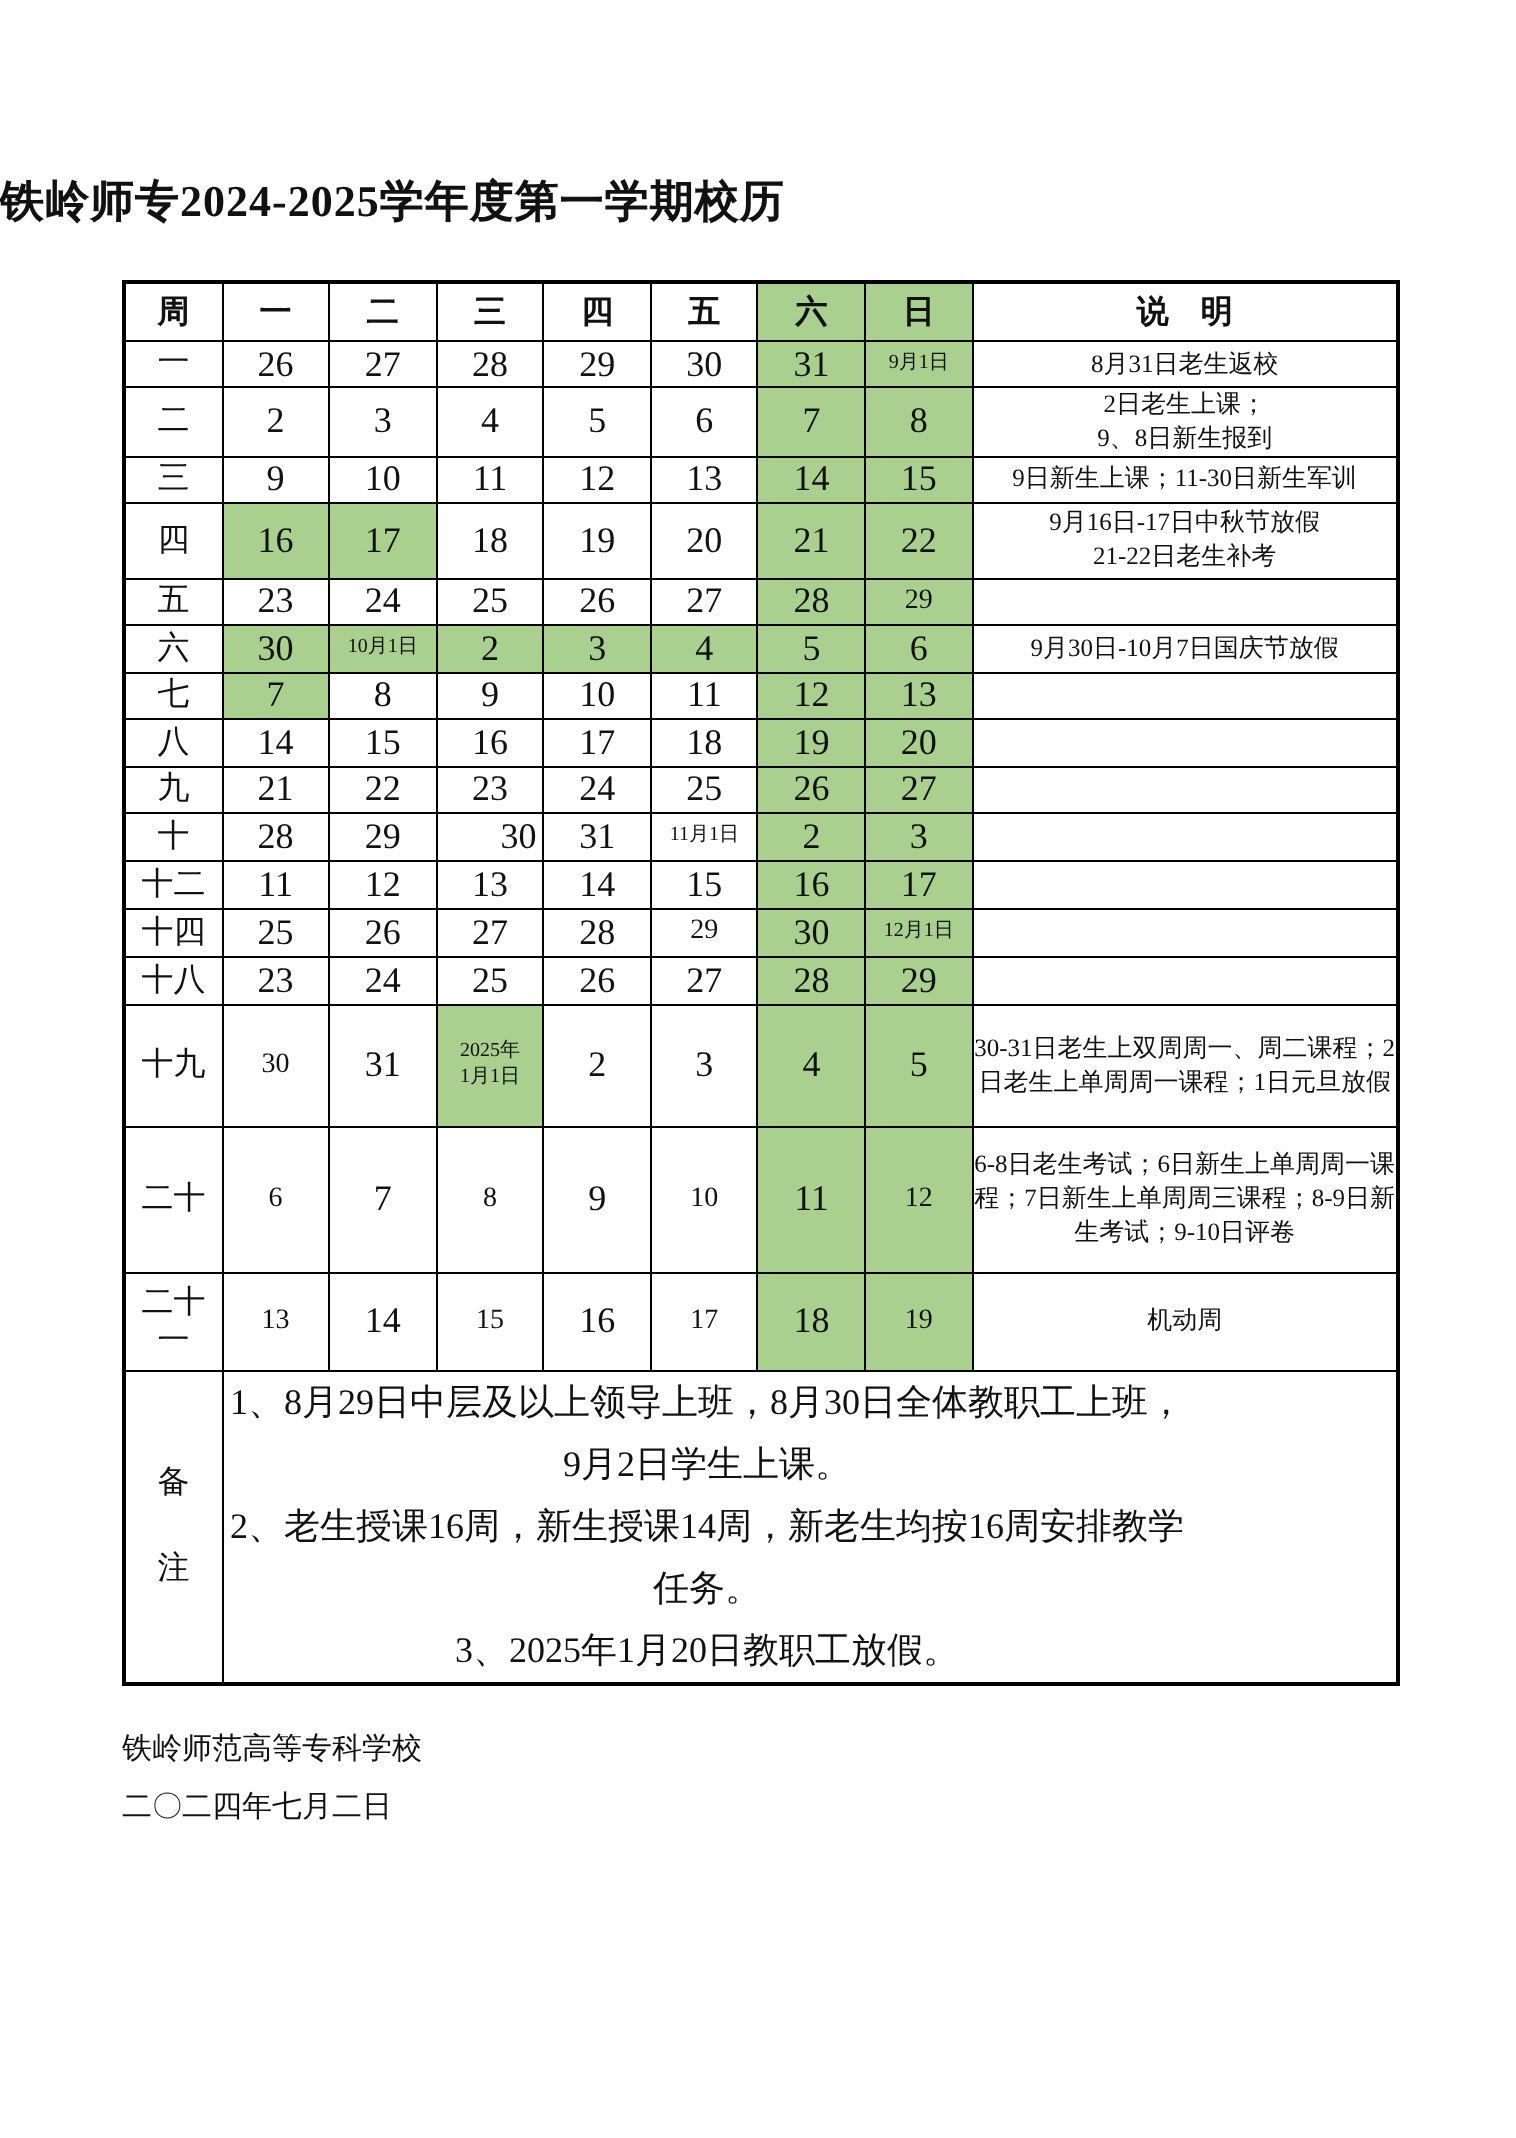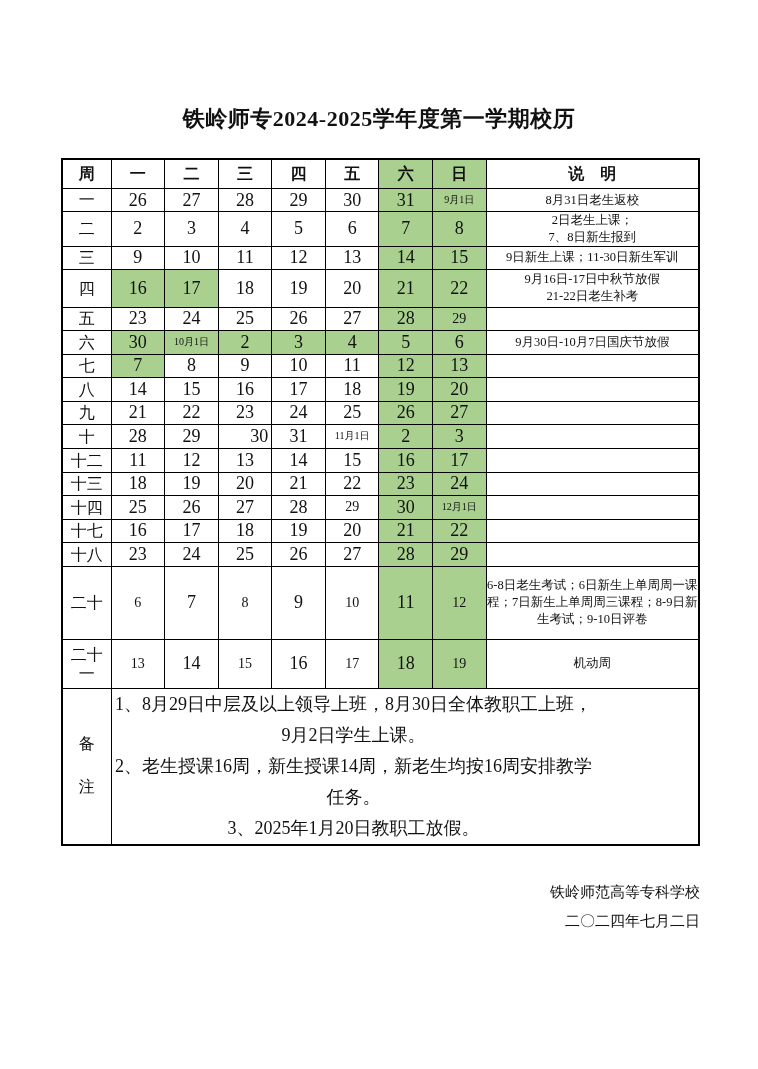--- a/index.html
+++ b/index.html
@@ -3,21 +3,21 @@
 <meta charset="utf-8">
 <style>
   :root { --hl:#a9d08e; --ink:#111; --line:#000; }
   html,body { margin:0; padding:0; background:#ffffff; }
   body {
     width:758px; height:1069px; overflow:hidden;
     font-family:"Liberation Serif","DejaVu Serif",serif;
     color:var(--ink);
   }
   .title {
-    margin:18px; padding-top:86px; text-align:center;
+    margin:0; padding-top:86px; 
     font-size:22px; font-weight:bold; letter-spacing:0.5px;
   }
   table.cal {
     border-collapse:collapse; table-layout:fixed;
     width:639px; margin:24px 0 0 61px;
     border:2.5px solid var(--line);
   }
   table.cal td {
     border:1.5px solid var(--line);
     text-align:center; vertical-align:middle;
@@ -32,21 +32,21 @@
   td.g { background:var(--hl); }
   td.note {
     text-align:left; font-size:12.5px; line-height:1.35;
     padding:1px 3px; white-space:pre-line;
   }
   td.remarks-label { font-size:16px; }
   .remarks-label .gap { margin-top:22px; }
   td.remarks-text { text-align:left; padding:6px 8px; vertical-align:middle; }
   .remark-line { font-size:18px; line-height:1.72; max-width:484px; }
   .footer {
-    width:639px; margin:32px 0 0 61px; text-align:right;
+    width:639px; margin:18px 0 0 61px; text-align:left;
     font-size:15px; line-height:1.95;
   }
 </style>
 </head>
 <body>
 
 <h1 class="title">铁岭师专2024-2025学年度第一学期校历</h1>
 
 <table class="cal">
   <colgroup>
@@ -82,21 +82,21 @@
       <tr style="height: 34px;">
         <td class="week">二</td>
         <td class="day">2</td>
         <td class="day">3</td>
         <td class="day">4</td>
         <td class="day">5</td>
         <td class="day">6</td>
         <td class="day g">7</td>
         <td class="day g">8</td>
         <td class="note">2日老生上课；
-7、8日新生报到</td>
+9、8日新生报到</td>
       </tr>
       <tr style="height: 23px;">
         <td class="week">三</td>
         <td class="day">9</td>
         <td class="day">10</td>
         <td class="day">11</td>
         <td class="day">12</td>
         <td class="day">13</td>
         <td class="day g">14</td>
         <td class="day g">15</td>
@@ -184,63 +184,53 @@
         <td class="week">十二</td>
         <td class="day">11</td>
         <td class="day">12</td>
         <td class="day">13</td>
         <td class="day">14</td>
         <td class="day">15</td>
         <td class="day g">16</td>
         <td class="day g">17</td>
         <td class="note"></td>
       </tr>
-      <tr style="height: 23px;">
-        <td class="week">十三</td>
-        <td class="day">18</td>
-        <td class="day">19</td>
-        <td class="day">20</td>
-        <td class="day">21</td>
-        <td class="day">22</td>
-        <td class="day g">23</td>
-        <td class="day g">24</td>
-        <td class="note"></td>
-      </tr>
       <tr style="height: 24px;">
         <td class="week">十四</td>
         <td class="day">25</td>
         <td class="day">26</td>
         <td class="day">27</td>
         <td class="day">28</td>
         <td class="day sm">29</td>
         <td class="day g">30</td>
         <td class="day g xs">12月1日</td>
         <td class="note"></td>
       </tr>
-      <tr style="height: 23px;">
-        <td class="week">十七</td>
-        <td class="day">16</td>
-        <td class="day">17</td>
-        <td class="day">18</td>
-        <td class="day">19</td>
-        <td class="day">20</td>
-        <td class="day g">21</td>
-        <td class="day g">22</td>
-        <td class="note"></td>
-      </tr>
       <tr style="height: 24px;">
         <td class="week">十八</td>
         <td class="day">23</td>
         <td class="day">24</td>
         <td class="day">25</td>
         <td class="day">26</td>
         <td class="day">27</td>
         <td class="day g">28</td>
         <td class="day g">29</td>
         <td class="note"></td>
+      </tr>
+      <tr style="height: 61px;">
+        <td class="week">十九</td>
+        <td class="day sm">30</td>
+        <td class="day">31</td>
+        <td class="day g xs">2025年
+1月1日</td>
+        <td class="day">2</td>
+        <td class="day">3</td>
+        <td class="day g">4</td>
+        <td class="day g">5</td>
+        <td class="note">30-31日老生上双周周一、周二课程；2日老生上单周周一课程；1日元旦放假</td>
       </tr>
       <tr style="height: 73px;">
         <td class="week">二十</td>
         <td class="day sm">6</td>
         <td class="day">7</td>
         <td class="day sm">8</td>
         <td class="day">9</td>
         <td class="day sm">10</td>
         <td class="day g">11</td>
         <td class="day g sm">12</td>

